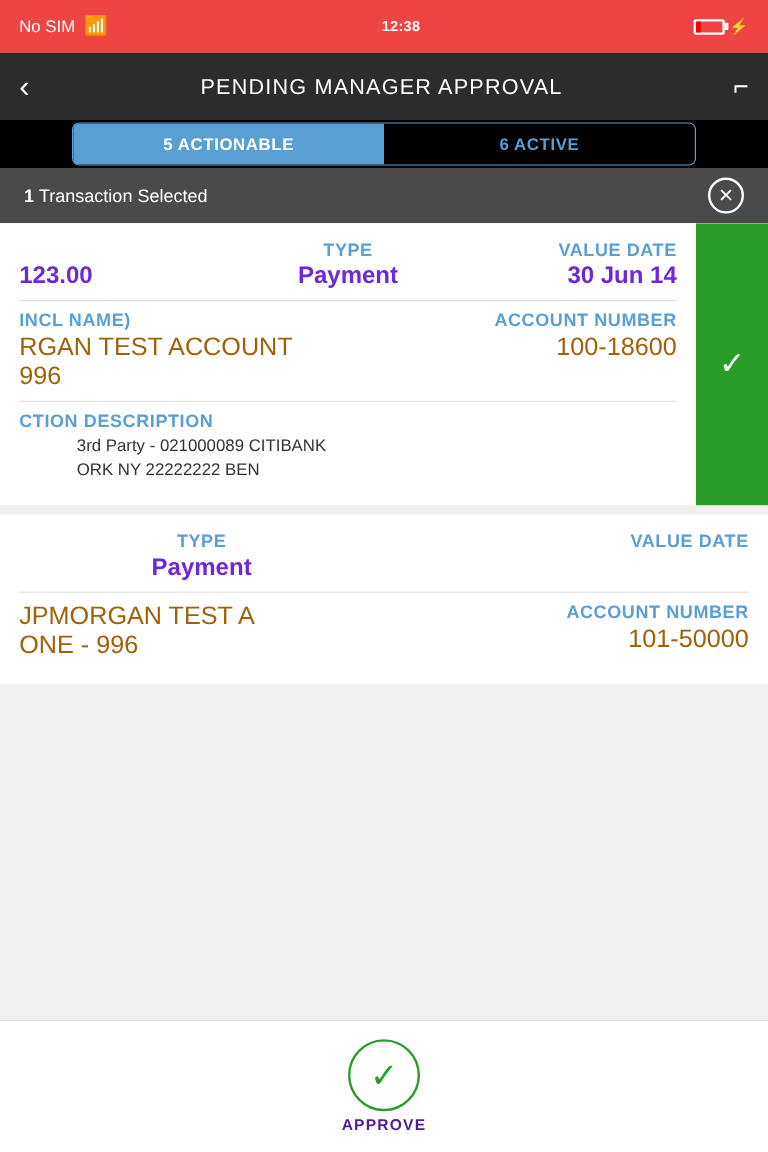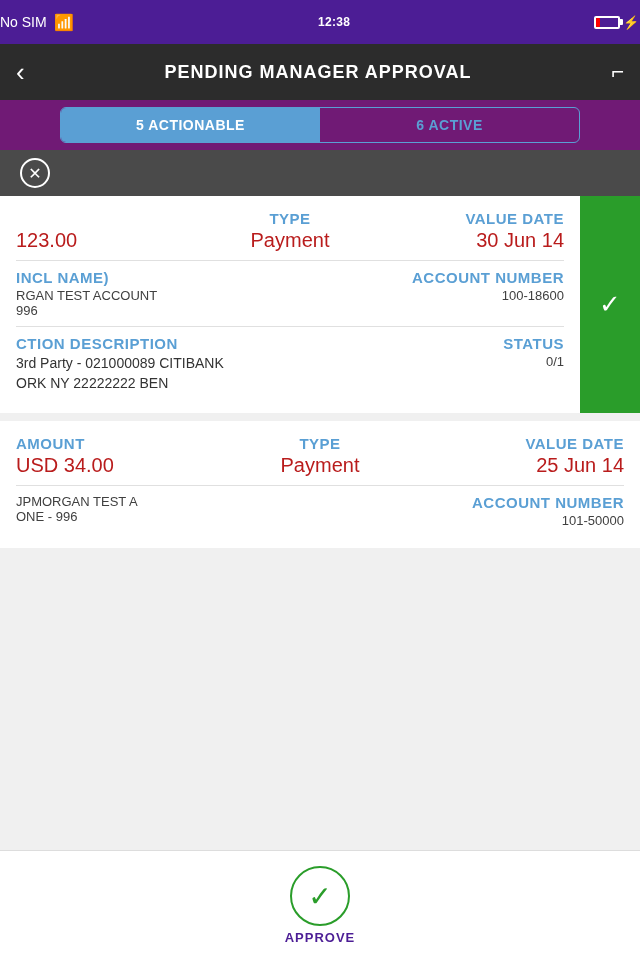--- a/index.html
+++ b/index.html
@@ -6,26 +6,26 @@
     body {
       width: 640px;
       height: 960px;
       font-family: -apple-system, 'Helvetica Neue', Helvetica, Arial, sans-serif;
       overflow: hidden;
       background: #f0f0f0;
     }
 
     
     .status-bar {
-      background: #4c1d95;
+      background: #ef4444;
       height: 44px;
       display: flex;
       align-items: center;
       justify-content: space-between;
-      padding: 0 0;
+      padding: 0 16px;
       color: white;
       font-size: 15px;
       font-weight: 500;
     }
     .status-left {
       display: flex;
       align-items: center;
       gap: 8px;
       font-size: 14px;
     }
@@ -77,34 +77,34 @@
       padding: 0 16px;
       color: white;
     }
     .nav-back {
       font-size: 26px;
       color: white;
       cursor: pointer;
     }
     .nav-title {
       font-size: 18px;
-      font-weight: 700;
+      font-weight: 400;
       letter-spacing: 1px;
       color: white;
       text-align: center;
     }
     .nav-filter {
       font-size: 22px;
       color: white;
     }
 
     
     .tabs-bar {
-      background: #701a75;
-      height: 50px;
+      background: #000000;
+      height: 40px;
       display: flex;
       align-items: center;
       justify-content: center;
       padding: 8px 60px;
     }
     .tabs-container {
       display: flex;
       width: 100%;
       border: 1.5px solid #5a9fd4;
       border-radius: 6px;
@@ -200,38 +200,39 @@
       flex: 1;
     }
     .tx-label {
       font-size: 15px;
       font-weight: 700;
       color: #5a9fd4;
       letter-spacing: 0.5px;
       margin-bottom: 2px;
     }
     .tx-value {
-      font-size: 13px;
-      color: #404040;
+      font-size: 21px;
+      color: #a16207;
       font-weight: 400;
     }
     .tx-value-large {
       font-size: 20px;
-      color: #b91c1c;
-      font-weight: 400;
+      color: #6d28d9;
+      font-weight: 700;
     }
     .tx-divider {
       height: 1px;
       background: #e0e0e0;
       margin: 8px 0;
     }
     .tx-desc {
       font-size: 14px;
       color: #333;
       line-height: 1.4;
+      margin-left: 48px;
     }
 
     
     .card-partial {
       background: white;
       position: relative;
       display: flex;
     }
 
     
@@ -298,20 +299,23 @@
     <div class="tab tab-active">
       <span>5 ACTIONABLE</span>
     </div>
     <div class="tab tab-inactive">
       <span>6 ACTIVE</span>
     </div>
   </div>
 </div>
 
 <div class="selection-bar">
+  <span class="selection-text">
+    <strong>1</strong>&nbsp;<span>Transaction Selected</span>
+  </span>
   <div class="close-btn">✕</div>
 </div>
 
 <div class="transactions-area">
 
   <div class="transaction-card card-partial">
     <div class="transaction-content">
 
       <div class="tx-row">
         <div class="tx-field">
@@ -342,46 +346,37 @@
         </div>
       </div>
 
       <div class="tx-divider"></div>
 
       <div class="tx-row">
         <div class="tx-field" style="flex:2;">
           <div class="tx-label">CTION DESCRIPTION</div>
           <div class="tx-desc">3rd Party - 021000089 CITIBANK<br>ORK NY 22222222 BEN</div>
         </div>
-        <div class="tx-field" style="text-align:right;">
-          <div class="tx-label">STATUS</div>
-          <div class="tx-value">0/1</div>
-        </div>
       </div>
     </div>
     <div class="transaction-selected-bar">
       <span class="checkmark-white">✓</span>
     </div>
   </div>
 
   <div class="transaction-card">
     <div class="transaction-content">
 
       <div class="tx-row">
-        <div class="tx-field">
-          <div class="tx-label">AMOUNT</div>
-          <div class="tx-value-large">USD 34.00</div>
-        </div>
         <div class="tx-field" style="text-align:center;">
           <div class="tx-label">TYPE</div>
           <div class="tx-value-large">Payment</div>
         </div>
         <div class="tx-field" style="text-align:right;">
           <div class="tx-label">VALUE DATE</div>
-          <div class="tx-value-large">25 Jun 14</div>
         </div>
       </div>
 
       <div class="tx-divider"></div>
 
       <div class="tx-row">
         <div class="tx-field">
           <div class="tx-value">
             <span>JPMORGAN TEST A</span>
           </div>

